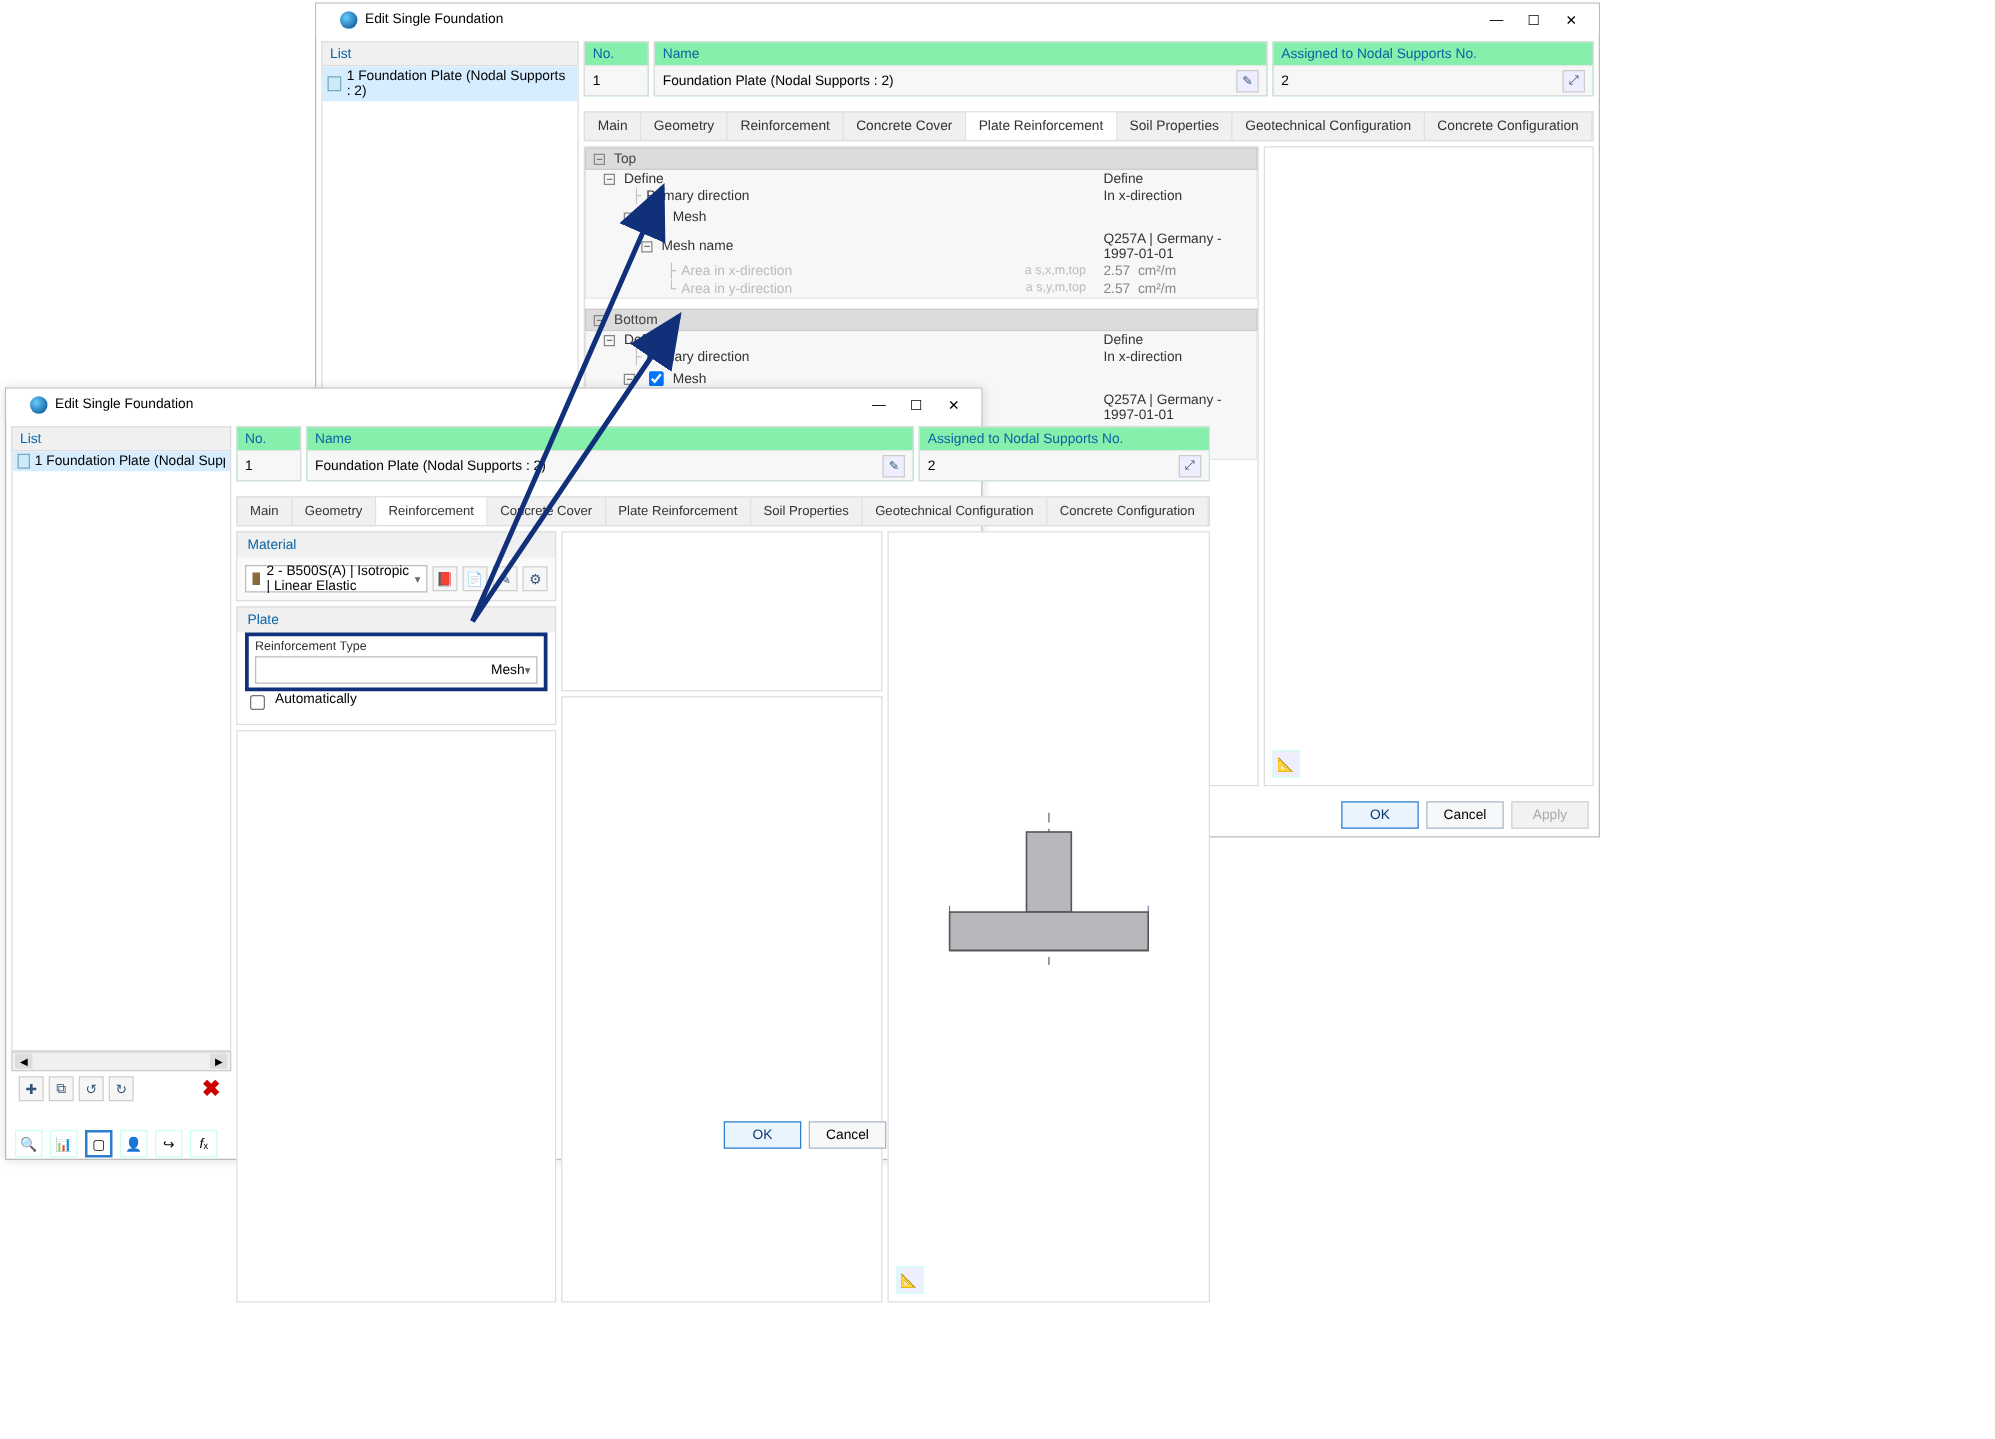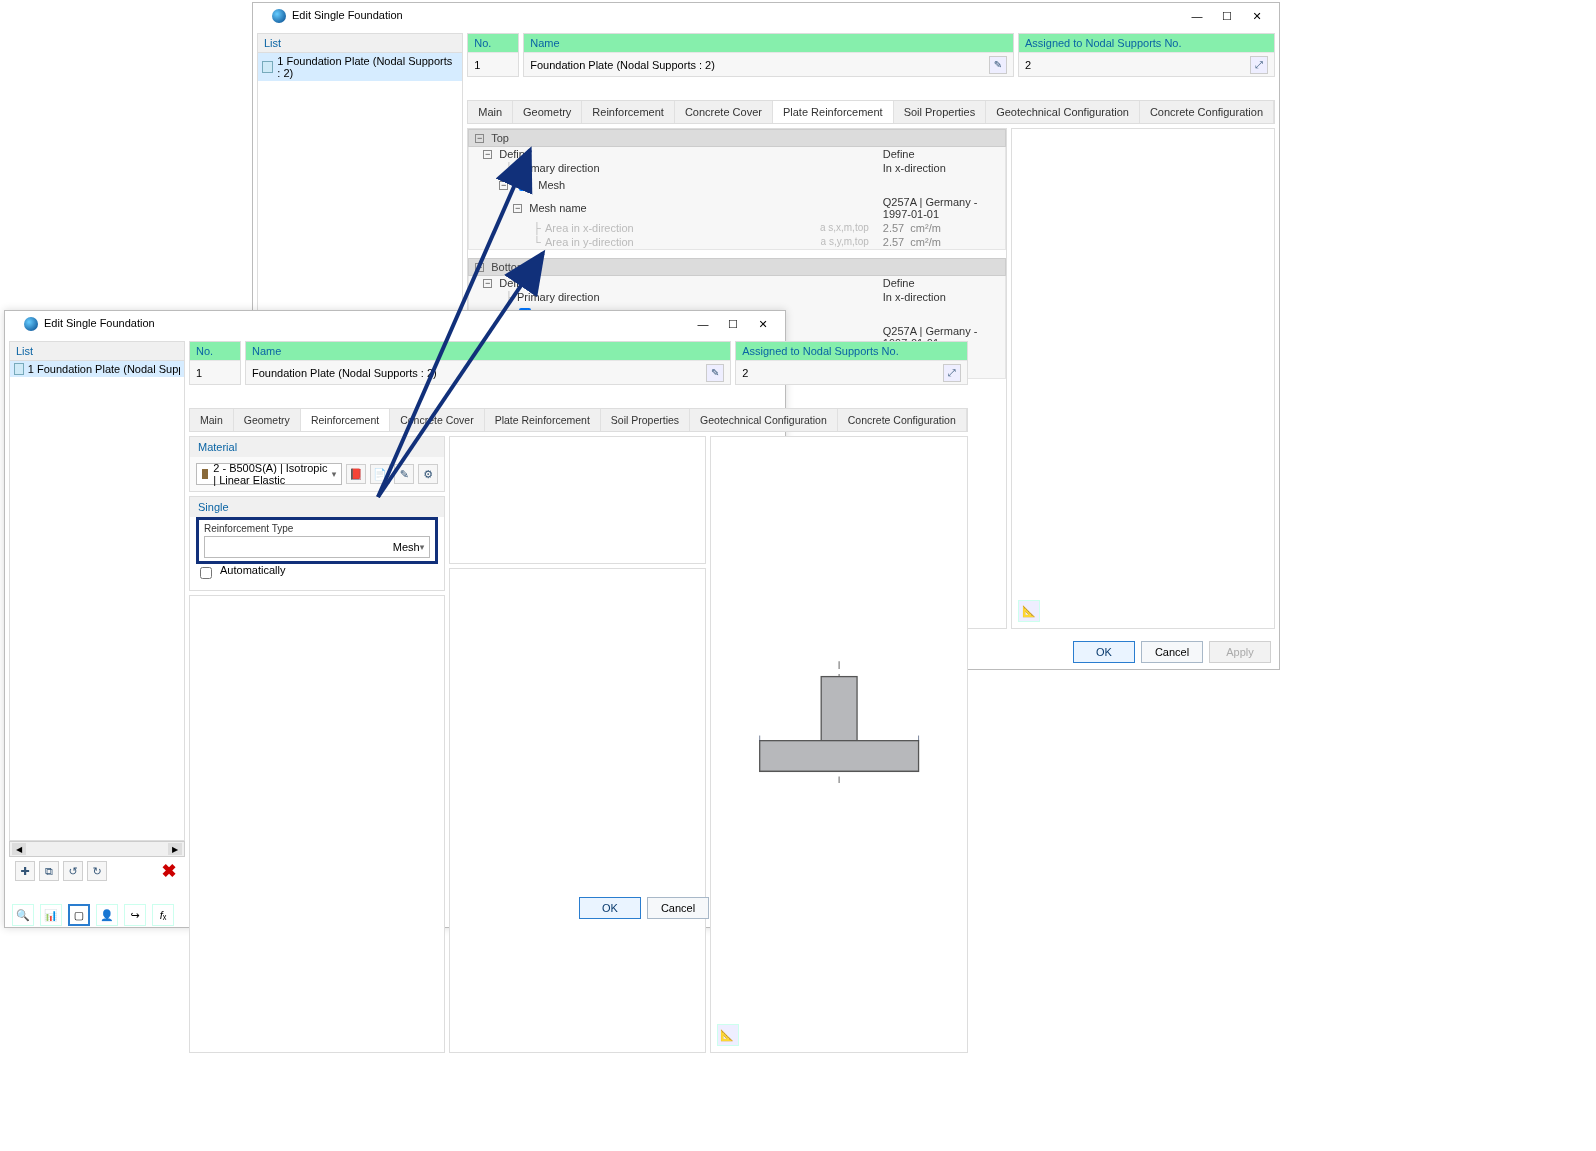--- a/index.html
+++ b/index.html
@@ -87,21 +87,21 @@
     justify-content:space-between;
     gap:4px;
     height:24px;
   }
   .numval { background:#fff; text-align:right; padding-right:10px;}
   .icon-small { width:18px; height:18px; border:1px solid #ccc; background:#eef; display:flex;align-items:center;justify-content:center;font-size:10px;color:#357;}
   .tabs {
     display:flex;
     border:1px solid #ddd;
     background:#f0f0f0;
-    margin-top:19px;
+    margin-top:8px;
   }
   .tab {
     padding:5px 10px;
     border-right:1px solid #e0e0e0;
     color:#333;
     white-space:nowrap;
   }
   .tab.active {
     background:#fff;
   }
@@ -472,21 +472,21 @@
               <span class="mini-icon">
                   <span>📕</span>
                 </span>
               <span class="mini-icon">📄</span>
               <span class="mini-icon">✎</span>
               <span class="mini-icon">⚙</span>
             </div>
           </div>
 
           <div class="panelbox" style="flex:0 0 auto;">
-            <div class="section-title">Single</div>
+            <div class="section-title">Plate</div>
             <div style="background:#fff; padding:0 6px 8px 6px;">
               <div class="hl-box" style="padding:3px 5px 3px 5px;">
                 <div style="font-size:10px;color:#333;">Reinforcement Type</div>
                 <div class="dropdown" style="margin-top:2px;">
                   <span>Mesh</span>
                   <span class="chev-down">▾</span>
                 </div>
               </div>
               <div style="margin-top:0;display:flex;align-items:flex-start;gap:5px;">
                 <input type="checkbox" class="small-cb" style="">

